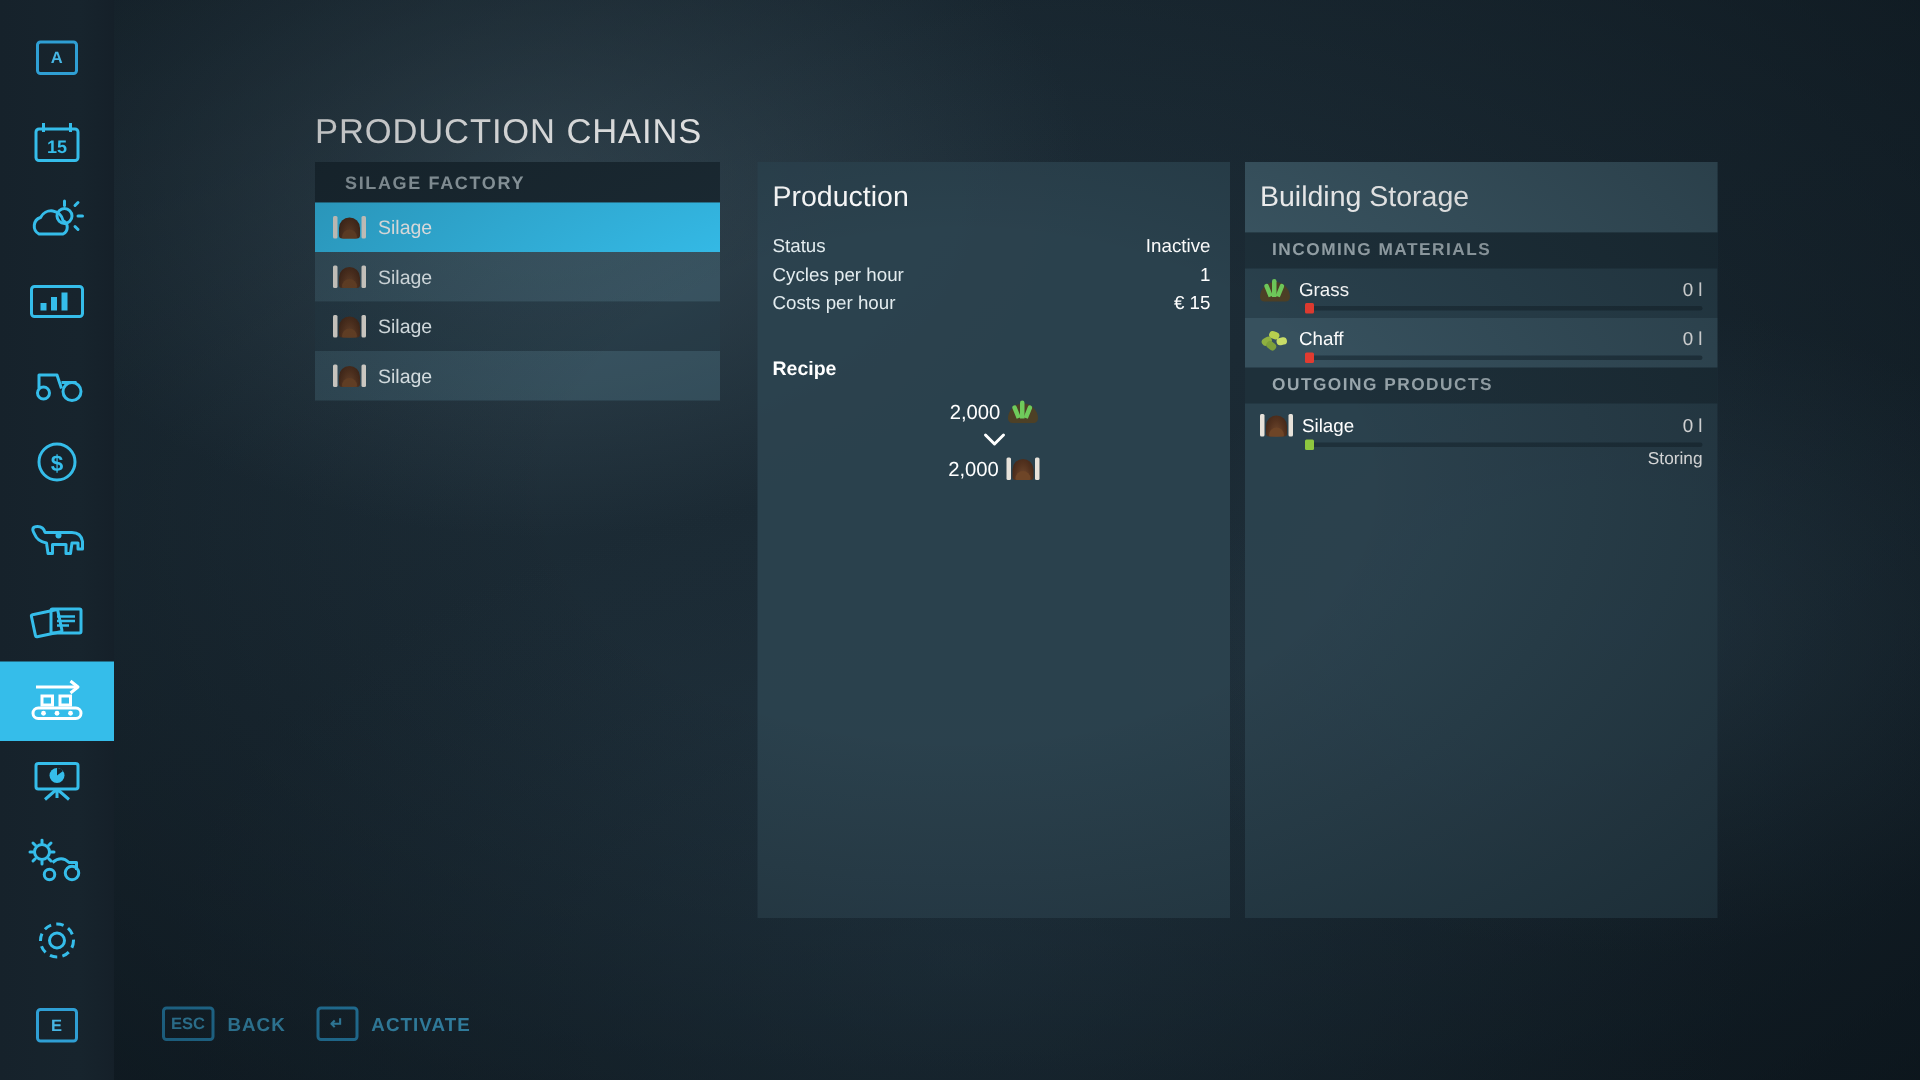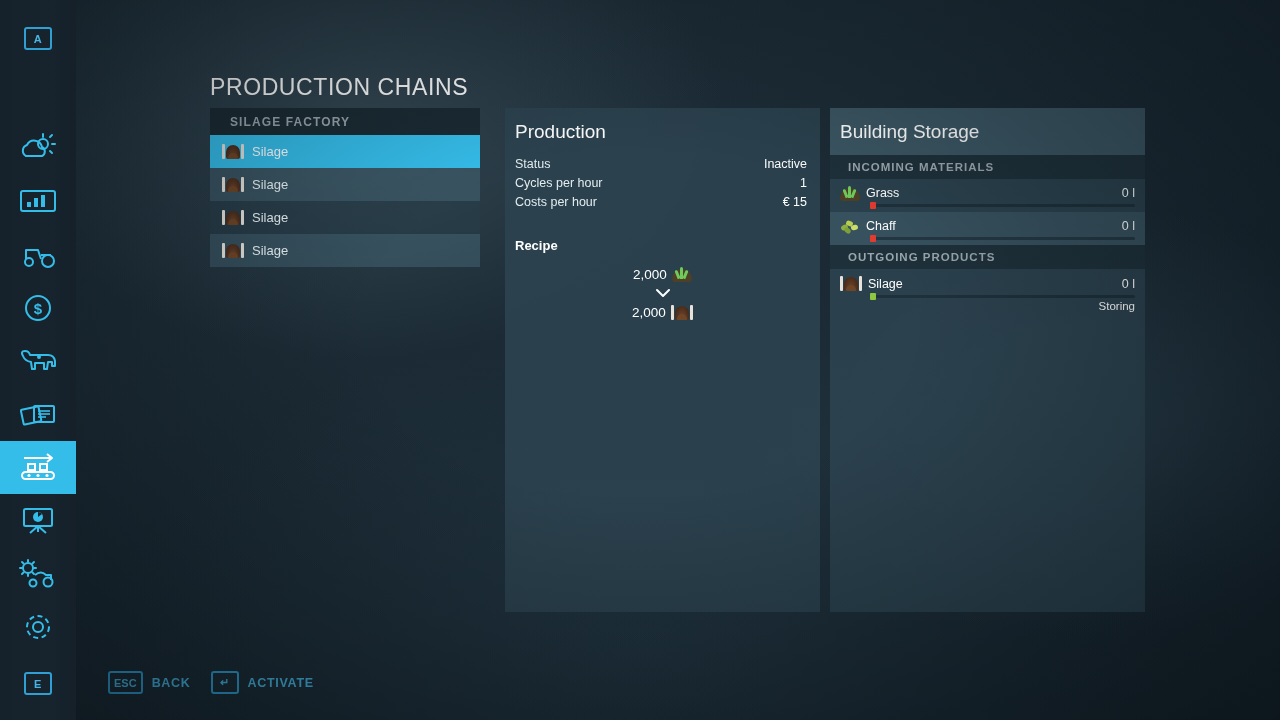--- a/index.html
+++ b/index.html
@@ -311,20 +311,28 @@
 <div id="screen">
 
   <div id="sidebar">
 
     <div class="side-btn" style="top:12px">
       <div class="keycap">
           <span>A</span>
         </div>
     </div>
 
+    <div class="side-btn" style="top:68px">
+      <svg width="34" height="30" viewBox="0 0 34 30">
+        <rect x="3" y="6" width="28" height="21" rx="2" fill="none" stroke="#35bdea" stroke-width="2"></rect>
+        <line x1="8" y1="2" x2="8" y2="8" stroke="#35bdea" stroke-width="2"></line>
+        <line x1="26" y1="2" x2="26" y2="8" stroke="#35bdea" stroke-width="2"></line>
+        <text x="17" y="22" font-family="Liberation Sans, sans-serif" font-size="12" font-weight="bold" fill="#35bdea" text-anchor="middle">15</text>
+      </svg>
+    </div>
 
     <div class="side-btn" style="top:120px">
       <svg width="40" height="30" viewBox="0 0 40 30">
         <circle cx="25" cy="12" r="5" fill="none" stroke="#35bdea" stroke-width="2"></circle>
         <g stroke="#35bdea" stroke-width="2" stroke-linecap="round">
           <line x1="25" y1="2" x2="25" y2="5"></line>
             <line x1="34" y1="12" x2="37" y2="12"></line>
           <line x1="32" y1="5" x2="34" y2="3"></line>
             <line x1="32" y1="19" x2="34" y2="21"></line>
         </g>

